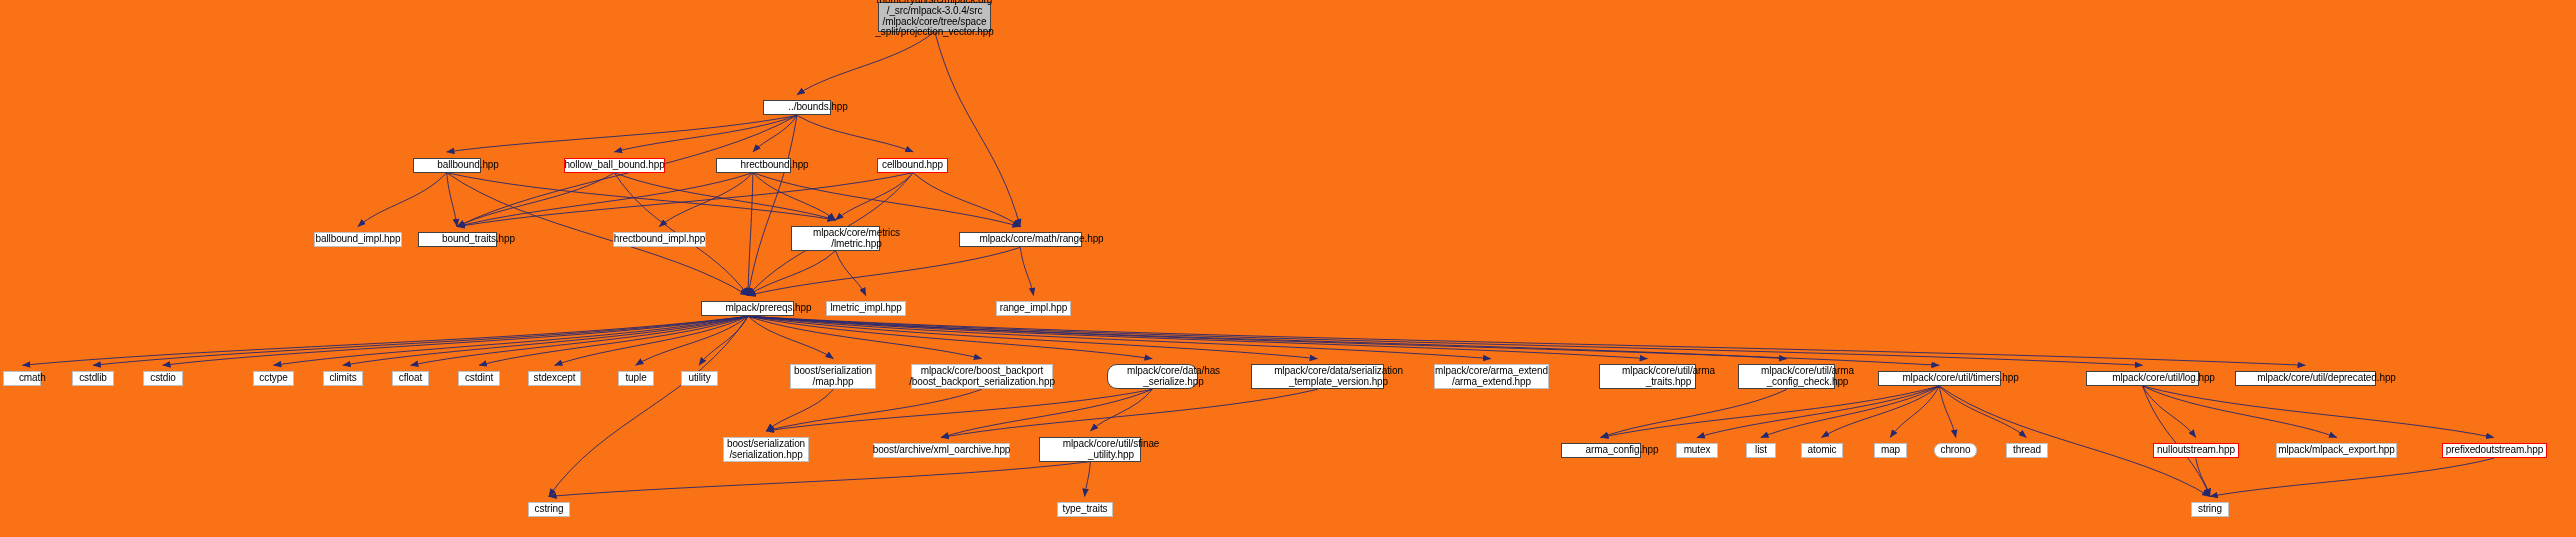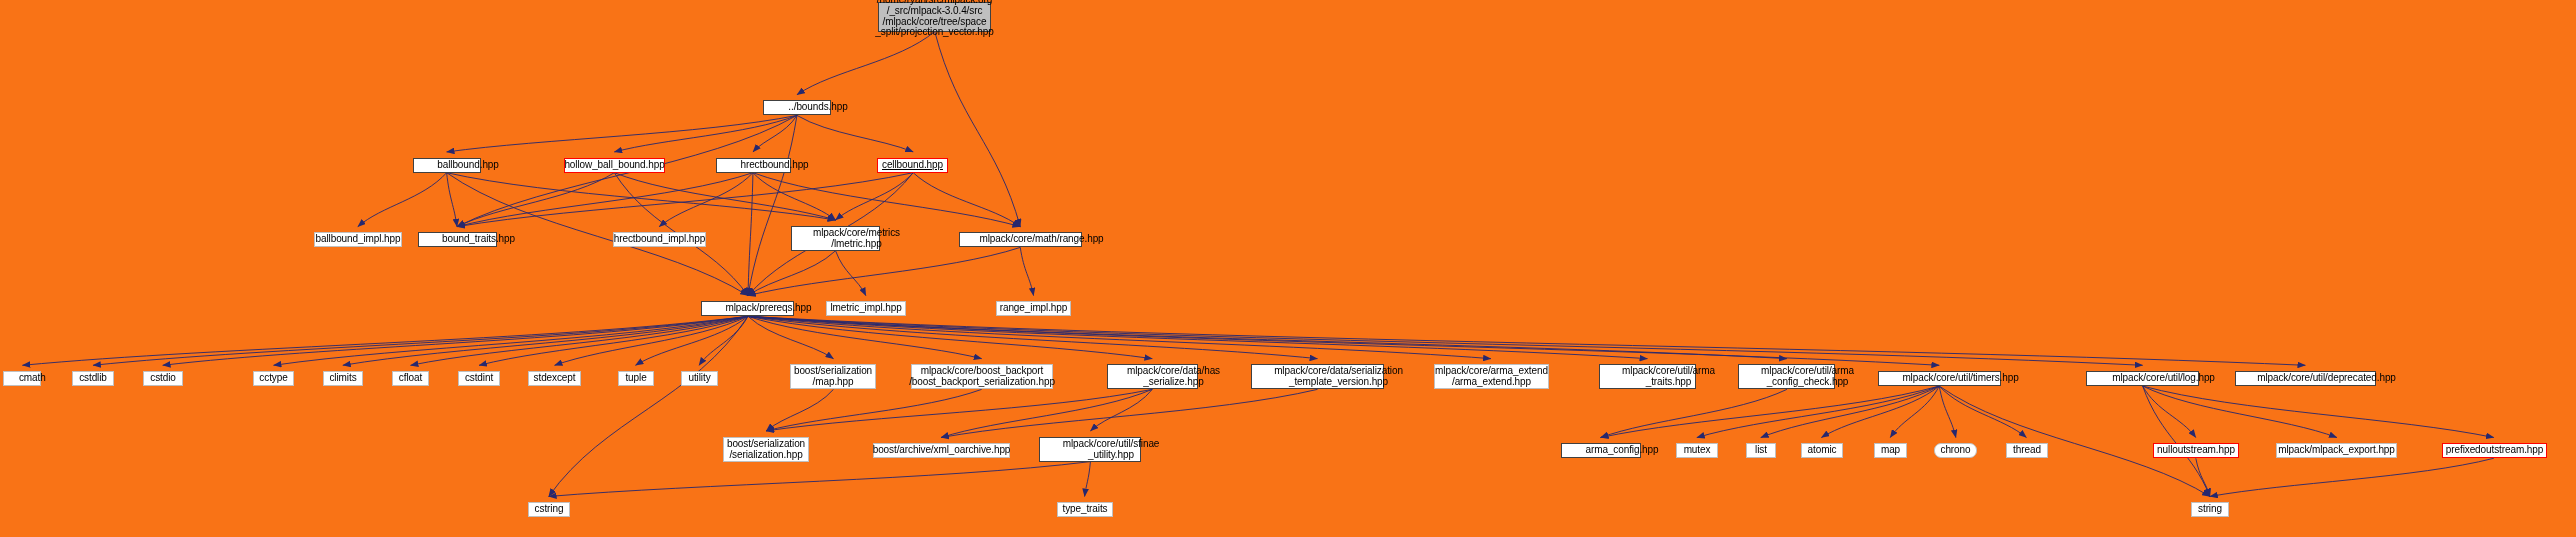--- a/index.html
+++ b/index.html
@@ -143,21 +143,21 @@
   </svg>
   <div id="nodes-layer">
       <div class="node root" style="left: 878px; top: 1.7px; width: 113px; height: 30px; background: rgb(191, 191, 191);">/home/ryan/src/mlpack.org
 /_src/mlpack-3.0.4/src
 /mlpack/core/tree/space
 _split/projection_vector.hpp</div>
       <div class="node normal" style="left: 763px; top: 100px; width: 68px; height: 15px;">../bounds.hpp</div>
       <div class="node normal" style="left: 413px; top: 158px; width: 68px; height: 15px;">ballbound.hpp</div>
       <div class="node red" style="left: 564px; top: 158px; width: 101px; height: 15px;">hollow_ball_bound.hpp</div>
       <div class="node normal" style="left: 716px; top: 158px; width: 75px; height: 15px;">hrectbound.hpp</div>
-      <div class="node red" style="left: 877px; top: 158px; width: 71px; height: 15px; text-decoration: underline;">cellbound.hpp</div>
+      <div class="node red" style="left: 877px; top: 158px; width: 71px; height: 15px;">cellbound.hpp</div>
       <div class="node dim" style="left: 314px; top: 232px; width: 88px; height: 15px;">ballbound_impl.hpp</div>
       <div class="node normal" style="left: 418px; top: 232px; width: 79px; height: 15px;">bound_traits.hpp</div>
       <div class="node dim" style="left: 613px; top: 232px; width: 93px; height: 15px;">hrectbound_impl.hpp</div>
       <div class="node normal" style="left: 791px; top: 226px; width: 89px; height: 25px;">mlpack/core/metrics
 /lmetric.hpp</div>
       <div class="node normal" style="left: 959px; top: 232px; width: 123px; height: 15px;">mlpack/core/math/range.hpp</div>
       <div class="node normal" style="left: 701px; top: 301px; width: 93px; height: 15px;">mlpack/prereqs.hpp</div>
       <div class="node dim" style="left: 826px; top: 301px; width: 80px; height: 15px;">lmetric_impl.hpp</div>
       <div class="node dim" style="left: 996px; top: 301px; width: 75px; height: 15px;">range_impl.hpp</div>
       <div class="node dim" style="left: 3.3px; top: 371px; width: 38px; height: 15px; padding-left: 20px;">cmath</div>
@@ -167,21 +167,21 @@
       <div class="node dim" style="left: 323px; top: 371px; width: 40px; height: 15px;">climits</div>
       <div class="node dim" style="left: 392px; top: 371px; width: 37px; height: 15px;">cfloat</div>
       <div class="node dim" style="left: 458px; top: 371px; width: 42px; height: 15px;">cstdint</div>
       <div class="node dim" style="left: 528px; top: 371px; width: 53px; height: 15px;">stdexcept</div>
       <div class="node dim" style="left: 618px; top: 371px; width: 36px; height: 15px;">tuple</div>
       <div class="node dim" style="left: 681px; top: 371px; width: 37px; height: 15px;">utility</div>
       <div class="node dim" style="left: 790px; top: 364px; width: 86px; height: 25px;">boost/serialization
 /map.hpp</div>
       <div class="node dim" style="left: 911px; top: 364px; width: 142px; height: 25px;">mlpack/core/boost_backport
 /boost_backport_serialization.hpp</div>
-      <div class="node normal" style="left: 1107px; top: 364px; width: 91px; height: 25px;">mlpack/core/data/has
+      <div class="node normal" style="left: 1107px; top: 364px; width: 91px; height: 25px; border-radius: 10px;">mlpack/core/data/has
 _serialize.hpp</div>
       <div class="node normal" style="left: 1251px; top: 364px; width: 133px; height: 25px;">mlpack/core/data/serialization
 _template_version.hpp</div>
       <div class="node dim" style="left: 1434px; top: 364px; width: 115px; height: 25px;">mlpack/core/arma_extend
 /arma_extend.hpp</div>
       <div class="node normal" style="left: 1599px; top: 364px; width: 97px; height: 25px;">mlpack/core/util/arma
 _traits.hpp</div>
       <div class="node normal" style="left: 1738px; top: 364px; width: 97px; height: 25px;">mlpack/core/util/arma
 _config_check.hpp</div>
       <div class="node normal" style="left: 1878px; top: 371px; width: 123px; height: 15px;">mlpack/core/util/timers.hpp</div>

